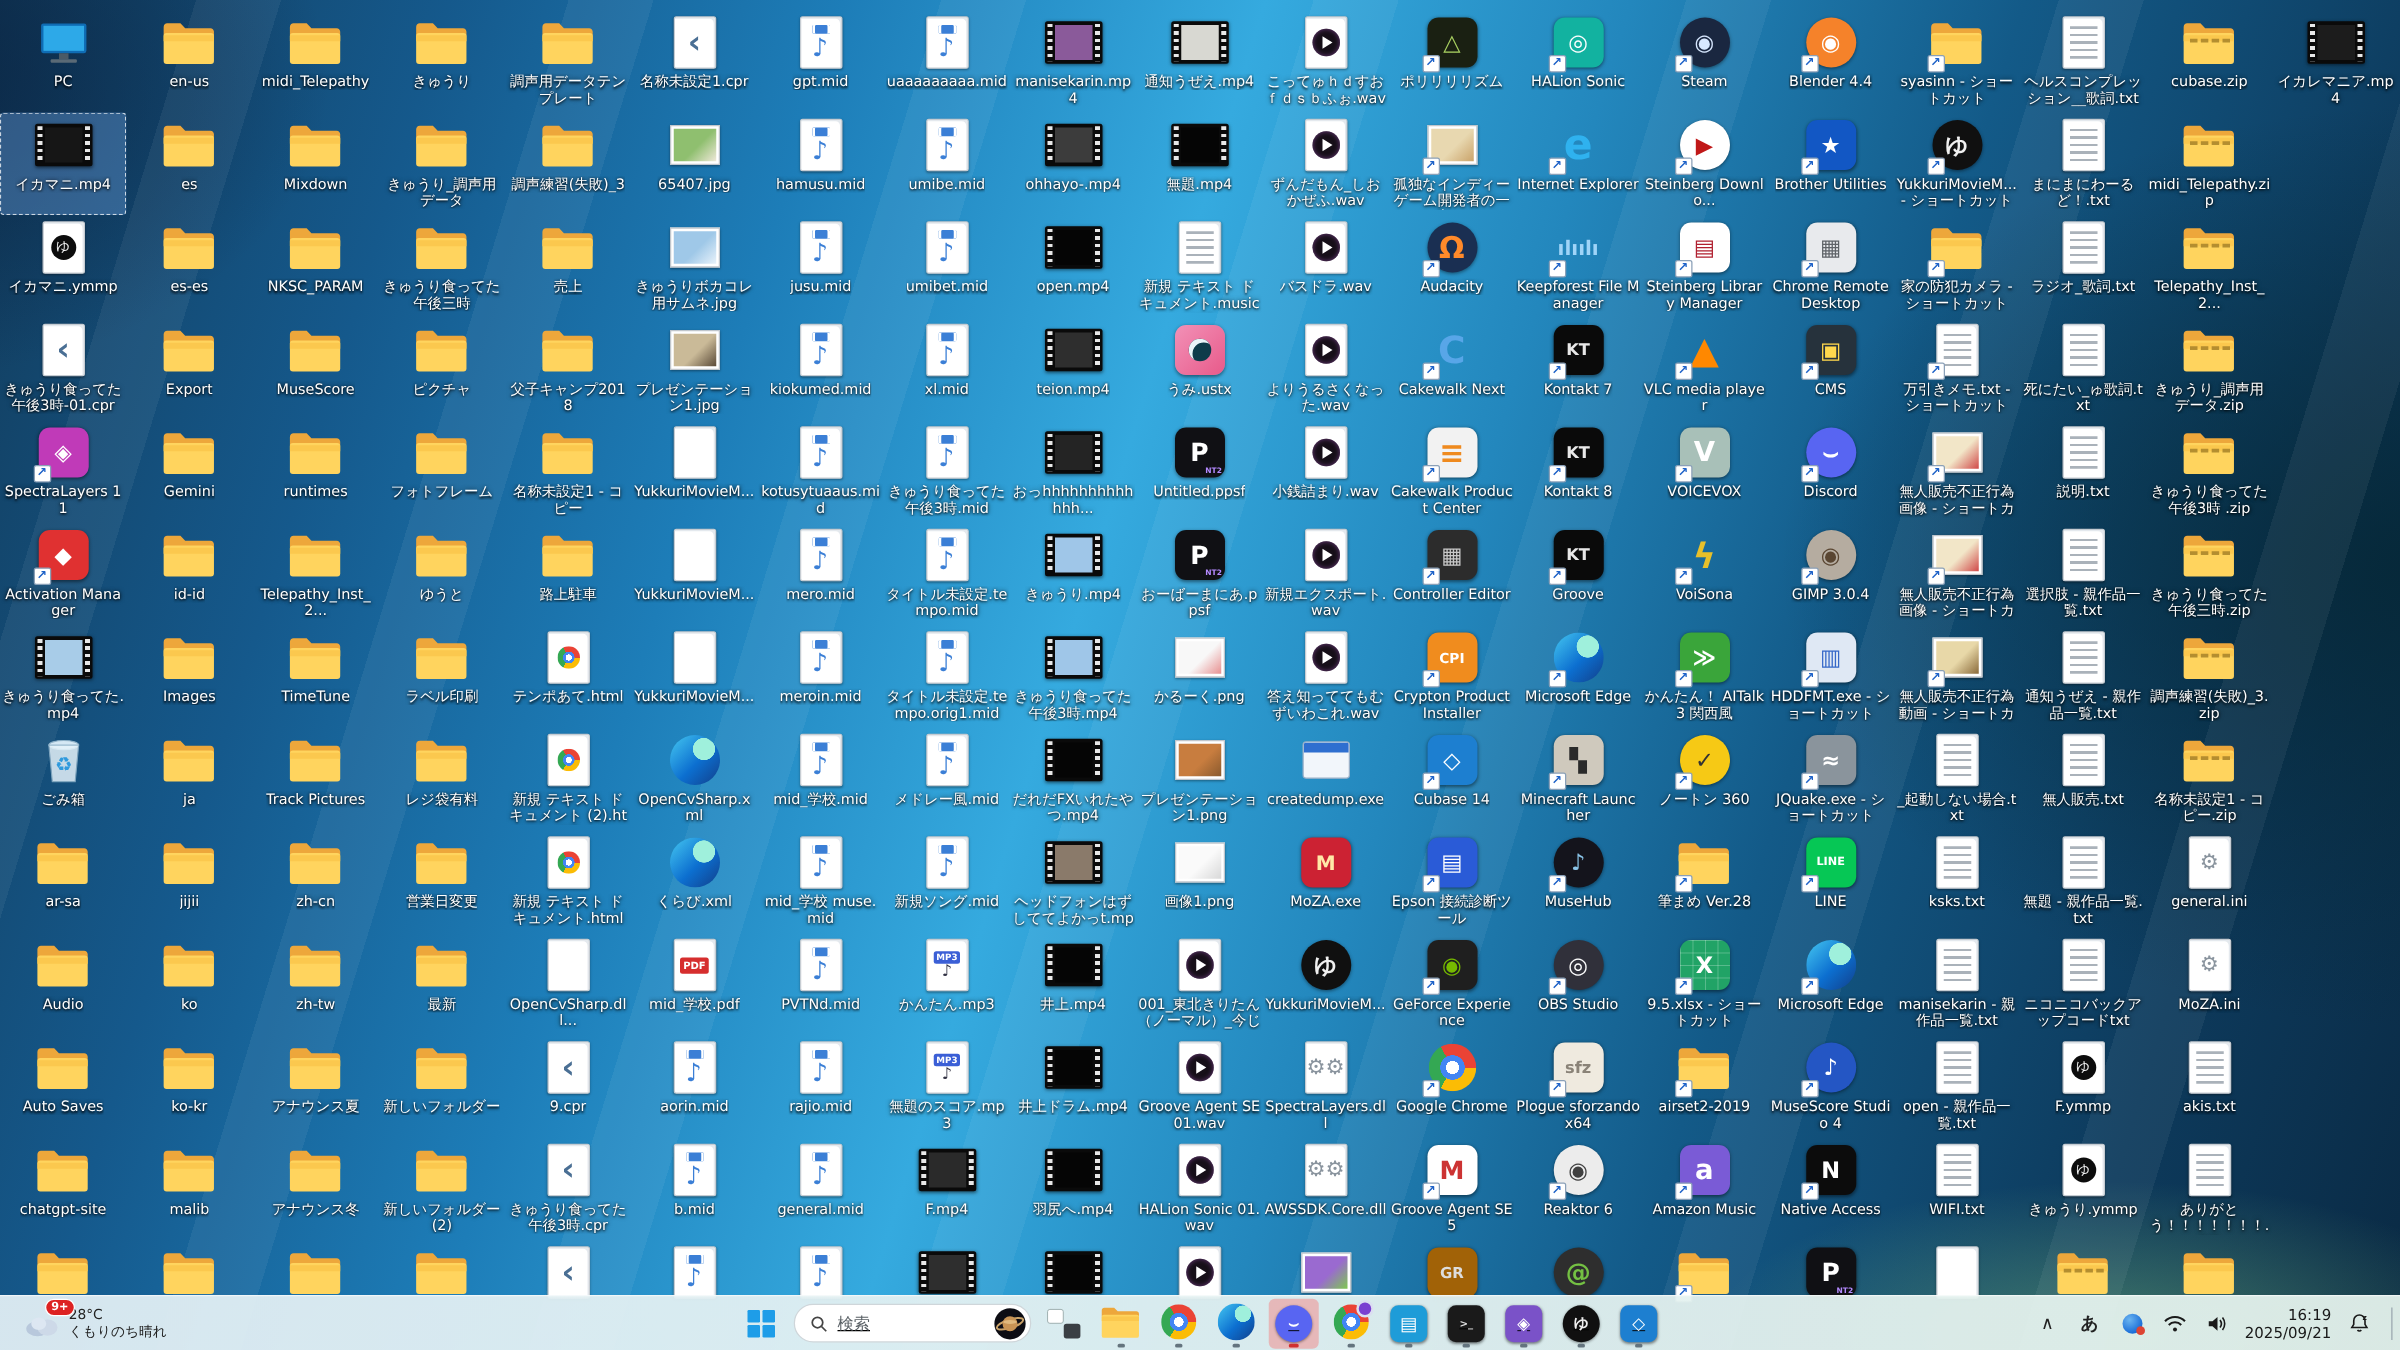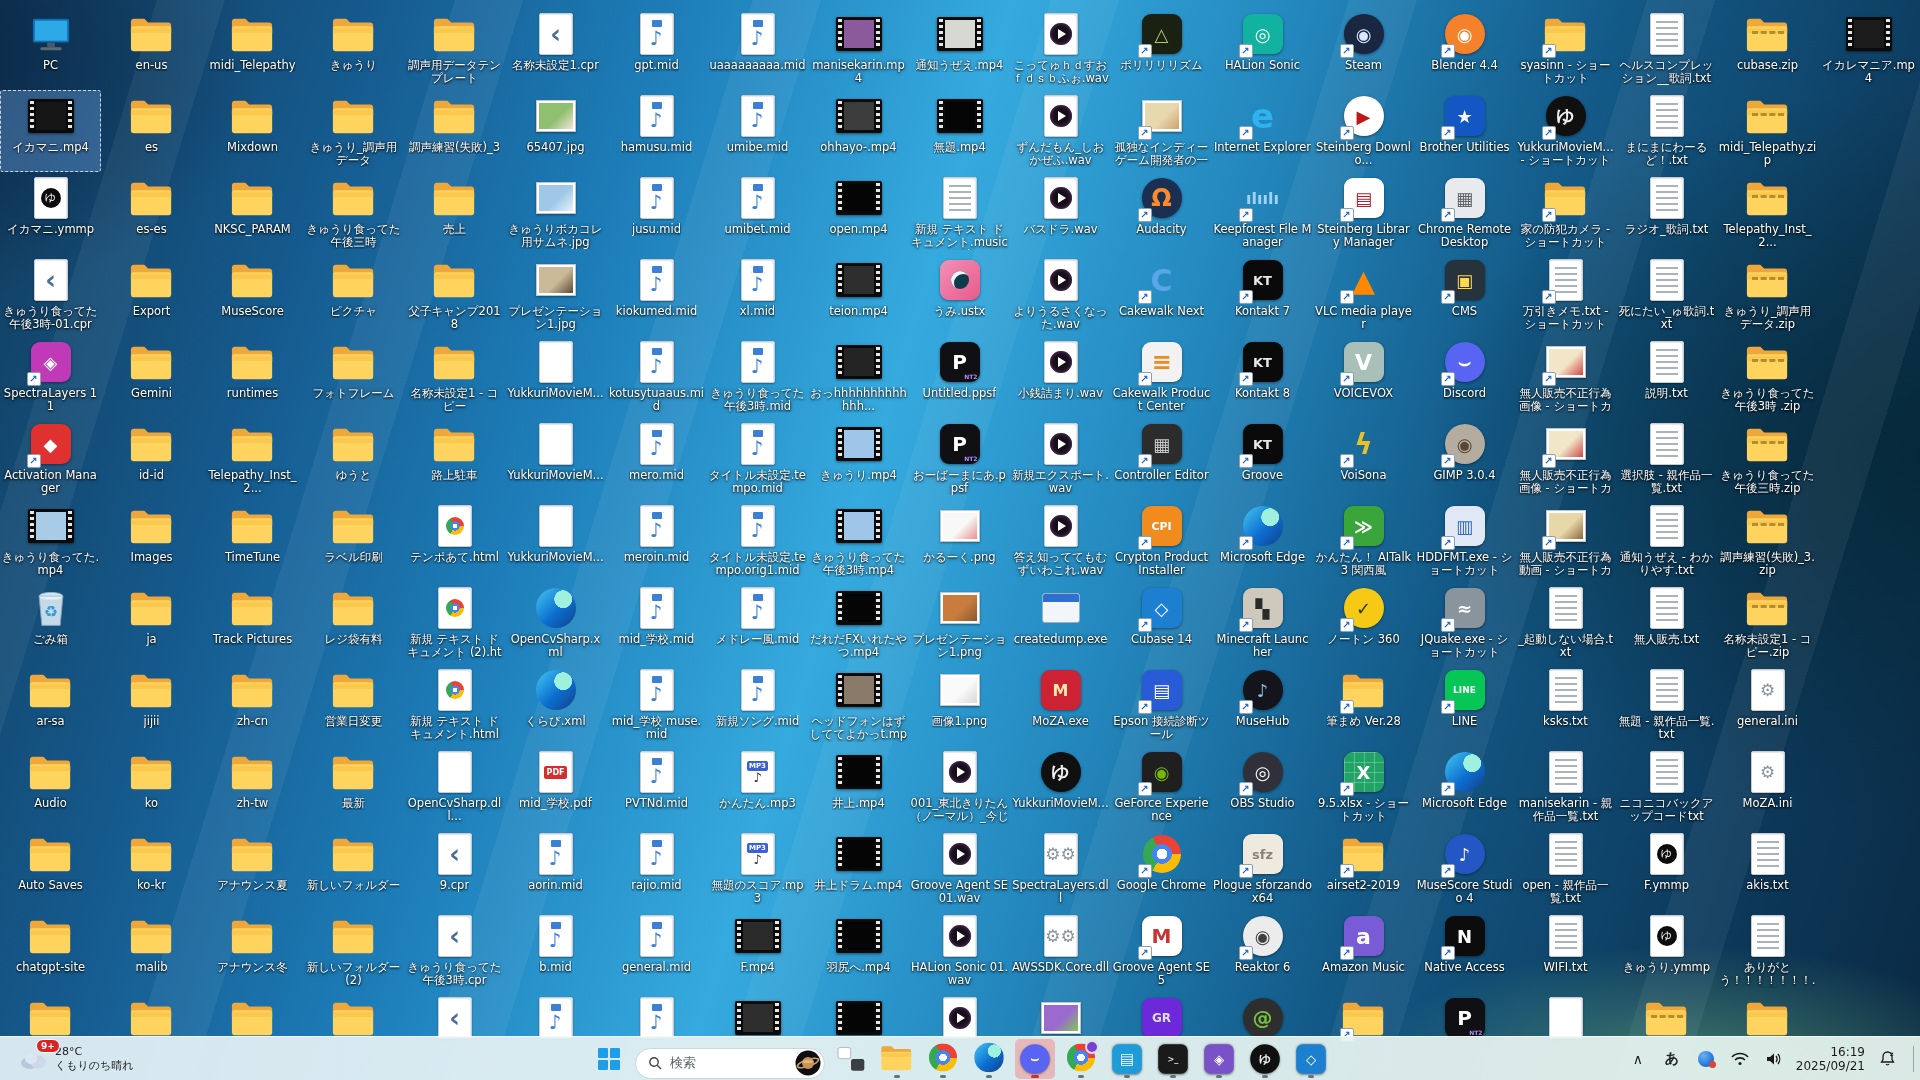--- a/index.html
+++ b/index.html
@@ -87,21 +87,21 @@
   
   .taskbar { position:absolute; left:0; right:0; bottom:0; height:44px;
     background:linear-gradient(90deg, rgba(226,239,245,.94), rgba(229,243,237,.94));
     border-top:1px solid rgba(255,255,255,.6);
     display:flex; align-items:center; z-index:10; }
   .weather { position:absolute; left:10px; display:flex; align-items:center; gap:7px; height:40px;
     padding:0 8px; border-radius:4px; }
   .wbadge { position:absolute; left:26px; top:0; background:#d22; color:#fff; font-size:9px;
     font-weight:bold; border-radius:8px; padding:1px 4px; border:1px solid #fff; }
   .wtxt { font-size:11px; color:#222; line-height:14px; }
-  .centerbar { position:absolute; left:50%; transform:translateX(-50%); display:flex; align-items:flex-end; gap:6px; }
+  .centerbar { position:absolute; left:50%; transform:translateX(-50%); display:flex; align-items:center; gap:6px;text-decoration:underline; }
   .tbtn { width:40px; height:40px; border-radius:5px; display:flex; align-items:center;
     justify-content:center; position:relative; }
   .tbtn.active { background:rgba(238,150,150,.6); }
   .tbtn .tico { transform:scale(.74); }
   .dot { position:absolute; bottom:1px; left:50%; transform:translateX(-50%);
     width:6px; height:3px; border-radius:2px; background:#64747e; }
   .dot.red { background:#d03030; width:8px; }
   .tbadge { position:absolute; right:2px; top:1px; width:14px; height:14px; border-radius:50%;
     border:2px solid rgba(230,240,244,.9); z-index:4; }
   .startsq { width:22px; height:22px; display:grid; grid-template-columns:10px 10px; gap:2px; }
@@ -1258,21 +1258,21 @@
         <span class="arr">↗</span>
       </span>
       <span class="lbl">無人販売不正行為動画 - ショートカッ...</span>
     </div>
     <div class="cell">
       <span class="ico">
         <span class="page">
           <span class="tlines"></span>
         </span>
       </span>
-      <span class="lbl">通知うぜえ - わかりやす.txt</span>
+      <span class="lbl">通知うぜえ - 親作品一覧.txt</span>
     </div>
     <div class="cell">
       <span class="ico">
         <svg viewBox="0 0 48 40" width="46" height="40">
           <path d="M2 7c0-1.7 1.3-3 3-3h11l4 4h21c1.7 0 3 1.3 3 3v3H2z" fill="#eda73b"></path>
           <rect x="2" y="12" width="42" height="26" rx="2.5" fill="#ffd45e"></rect>
           <path d="M2 14h42v5H2z" fill="#fbc84e"></path>
         </svg>
         <span class="zipline"></span>
       </span>
@@ -2151,21 +2151,21 @@
     </div>
     <div class="cell">
       <span class="ico">
         <span class="imgf">
           <span style="background:linear-gradient(135deg,#9a6ad0 55%,#7ec850)"></span>
         </span>
       </span>
     </div>
     <div class="cell">
       <span class="ico">
-        <span class="tile" style="background:#6d28d9">
+        <span class="tile" style="background:#a16207">
           <span class="glyph" style="color:#dddddd;font-size:12px;">GR</span>
         </span>
       </span>
     </div>
     <div class="cell">
       <span class="ico">
         <span class="tile circle" style="background:#2e2e2e">
           <span class="glyph" style="color:#74c043;font-size:20px;">@</span>
         </span>
       </span>

